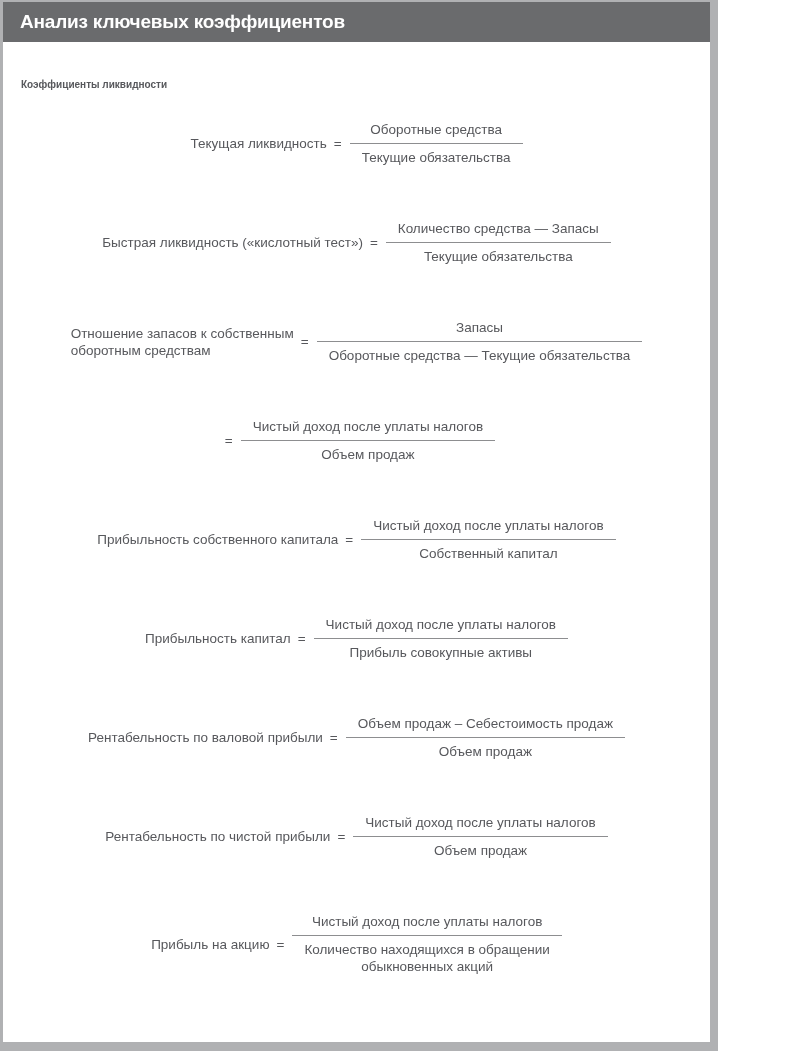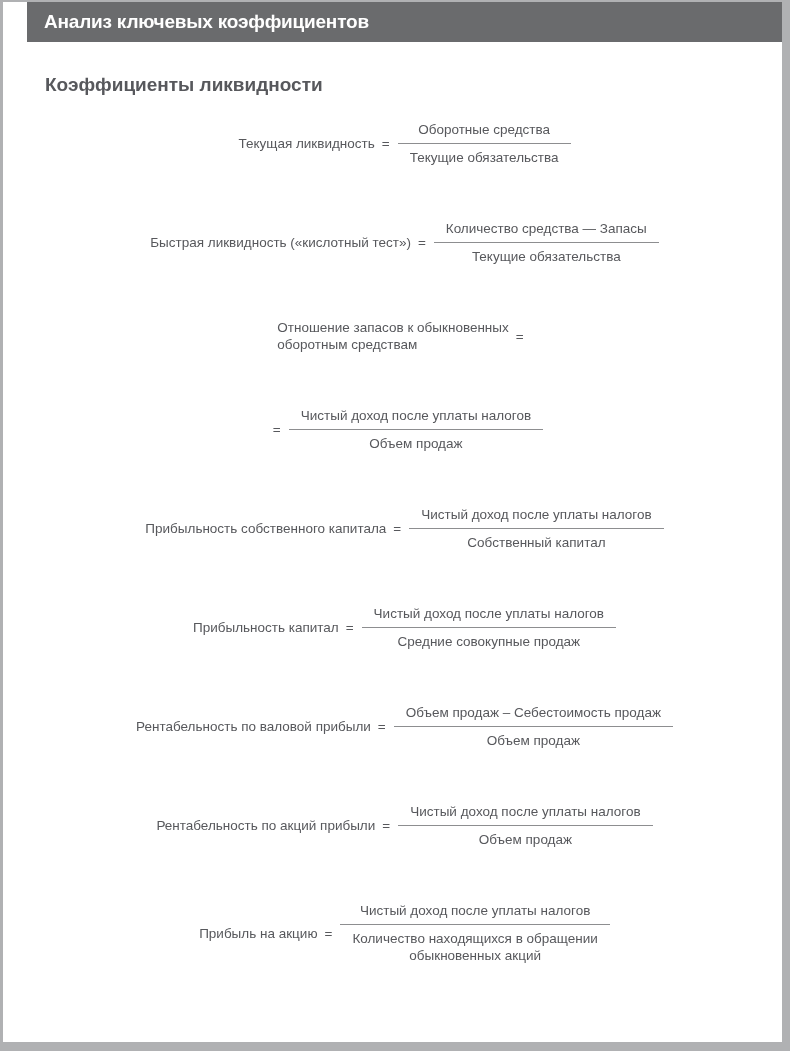--- a/index.html
+++ b/index.html
@@ -12,48 +12,47 @@
   }
   * { box-sizing: border-box; }
   html, body { margin: 0; padding: 0; }
   body {
     width: 790px;
     height: 1051px;
     font-family: "Liberation Sans", sans-serif;
     background: var(--sheet-bg);
   }
   .sheet {
-    width: 790px;
+    width: 718px;
     height: 1051px;
     background: var(--sheet-bg);
     border-top: 2px solid var(--frame-color);
     border-left: 3px solid var(--frame-color);
     border-right: 8px solid var(--frame-color);
     border-bottom: 9px solid var(--frame-color);
     overflow: hidden;
-    padding-left: 24px;
   }
   .page-header {
     height: 40px;
     background: var(--header-bg);
     display: flex;
     align-items: center;
     padding-left: 17px;
   }
   .page-title {
     color: var(--header-text);
     font-size: 19px;
     font-weight: bold;
     letter-spacing: -0.2px;
   }
   .content {
     color: var(--body-text);
   }
   .section-title {
-    font-size: 19px;
+    font-size: 10px;
     font-weight: bold;
     line-height: 17px;
     margin: 34px 0 0 18px;
   }
   .section-title.second { margin-top: 60px; }
   .formula-row {
     display: flex;
     justify-content: center;
     align-items: center;
     font-size: 13.5px;
@@ -117,23 +116,28 @@
       <div class="formula-label">Быстрая ликвидность («кислотный тест»)</div>
       <span class="equals">=</span>
       <div class="fraction">
         <div class="numerator">Количество средства — Запасы</div>
         <div class="frac-bar"></div>
         <div class="denominator">Текущие обязательства</div>
       </div>
     </div>
 
     <div class="formula-row">
-      <div class="formula-label">Отношение запасов к обыкновенных
+      <div class="formula-label">Отношение запасов к собственным
 оборотным средствам</div>
       <span class="equals">=</span>
+      <div class="fraction">
+        <div class="numerator">Запасы</div>
+        <div class="frac-bar"></div>
+        <div class="denominator">Оборотные средства — Текущие обязательства</div>
+      </div>
     </div>
 
 
     <div class="formula-row">
       <span class="equals">=</span>
       <div class="fraction">
         <div class="numerator">Чистый доход после уплаты налогов</div>
         <div class="frac-bar"></div>
         <div class="denominator">Объем продаж</div>
       </div>
@@ -148,36 +152,36 @@
         <div class="denominator">Собственный капитал</div>
       </div>
     </div>
 
     <div class="formula-row">
       <div class="formula-label">Прибыльность капитал</div>
       <span class="equals">=</span>
       <div class="fraction">
         <div class="numerator">Чистый доход после уплаты налогов</div>
         <div class="frac-bar"></div>
-        <div class="denominator">Средние совокупные продаж</div>
+        <div class="denominator">Прибыль совокупные активы</div>
       </div>
     </div>
 
     <div class="formula-row">
       <div class="formula-label">Рентабельность по валовой прибыли</div>
       <span class="equals">=</span>
       <div class="fraction">
         <div class="numerator">Объем продаж – Себестоимость продаж</div>
         <div class="frac-bar"></div>
         <div class="denominator">Объем продаж</div>
       </div>
     </div>
 
     <div class="formula-row">
-      <div class="formula-label">Рентабельность по акций прибыли</div>
+      <div class="formula-label">Рентабельность по чистой прибыли</div>
       <span class="equals">=</span>
       <div class="fraction">
         <div class="numerator">Чистый доход после уплаты налогов</div>
         <div class="frac-bar"></div>
         <div class="denominator">Объем продаж</div>
       </div>
     </div>
 
     <div class="formula-row">
       <div class="formula-label">Прибыль на акцию</div>

